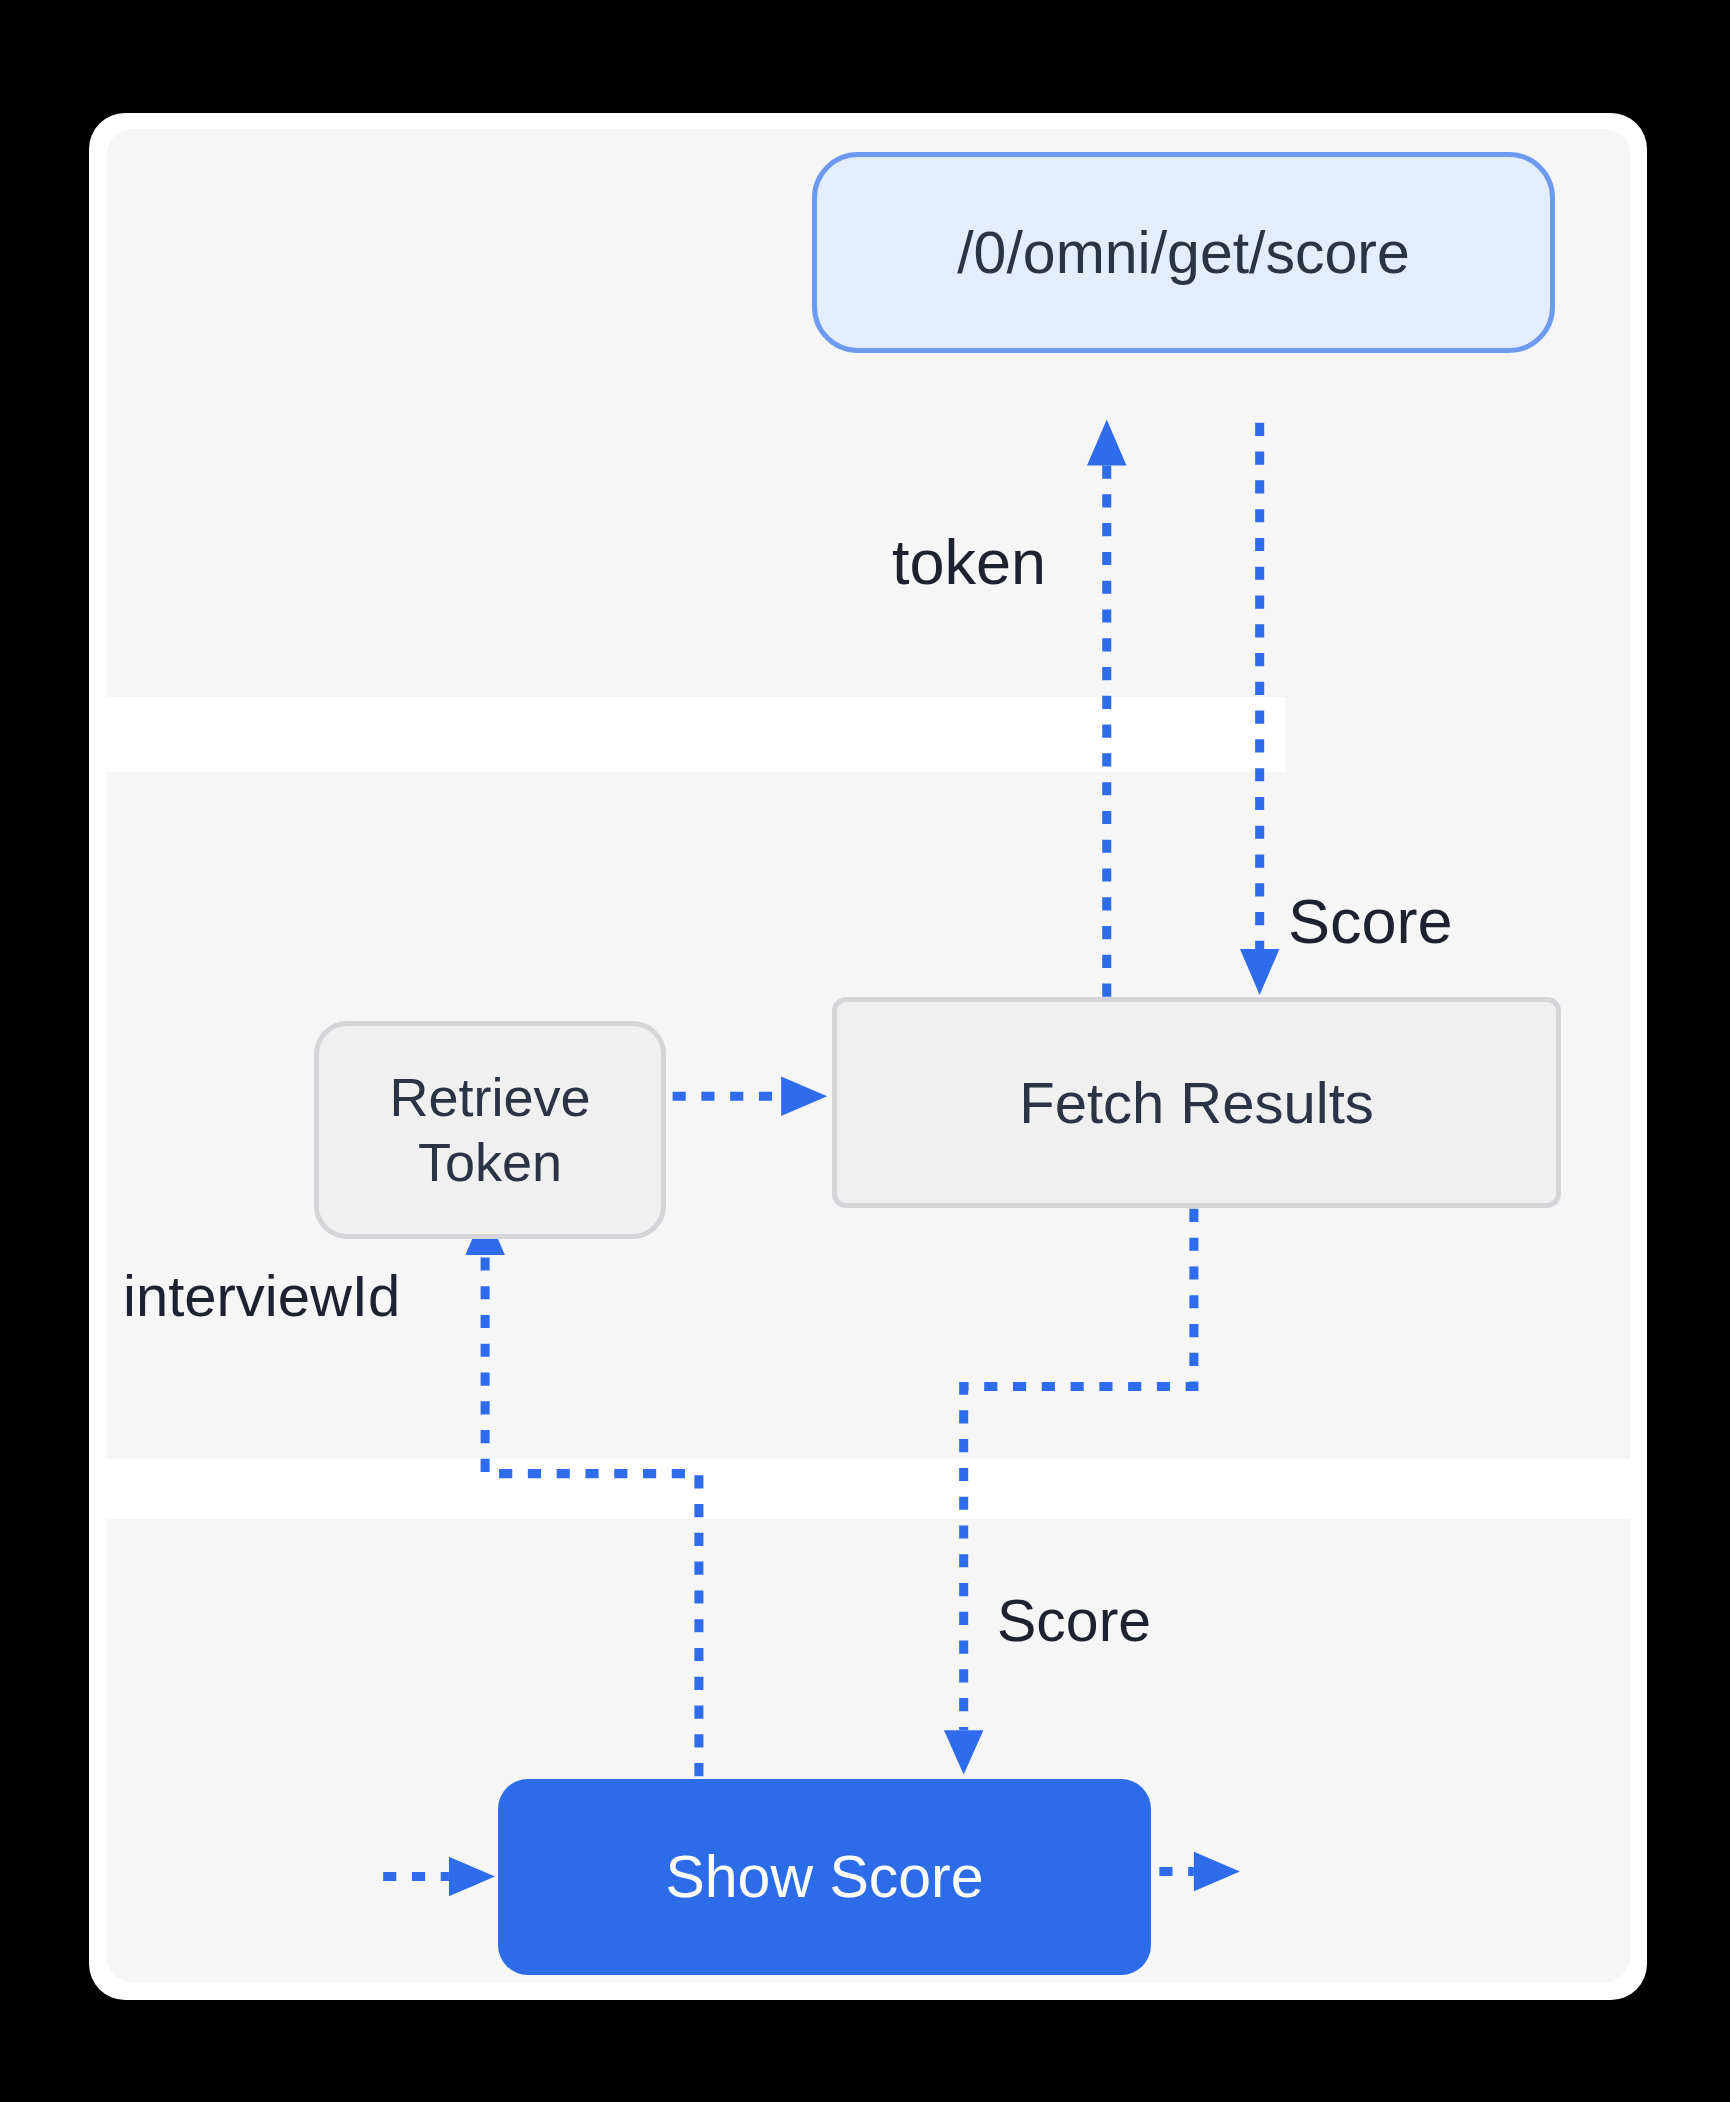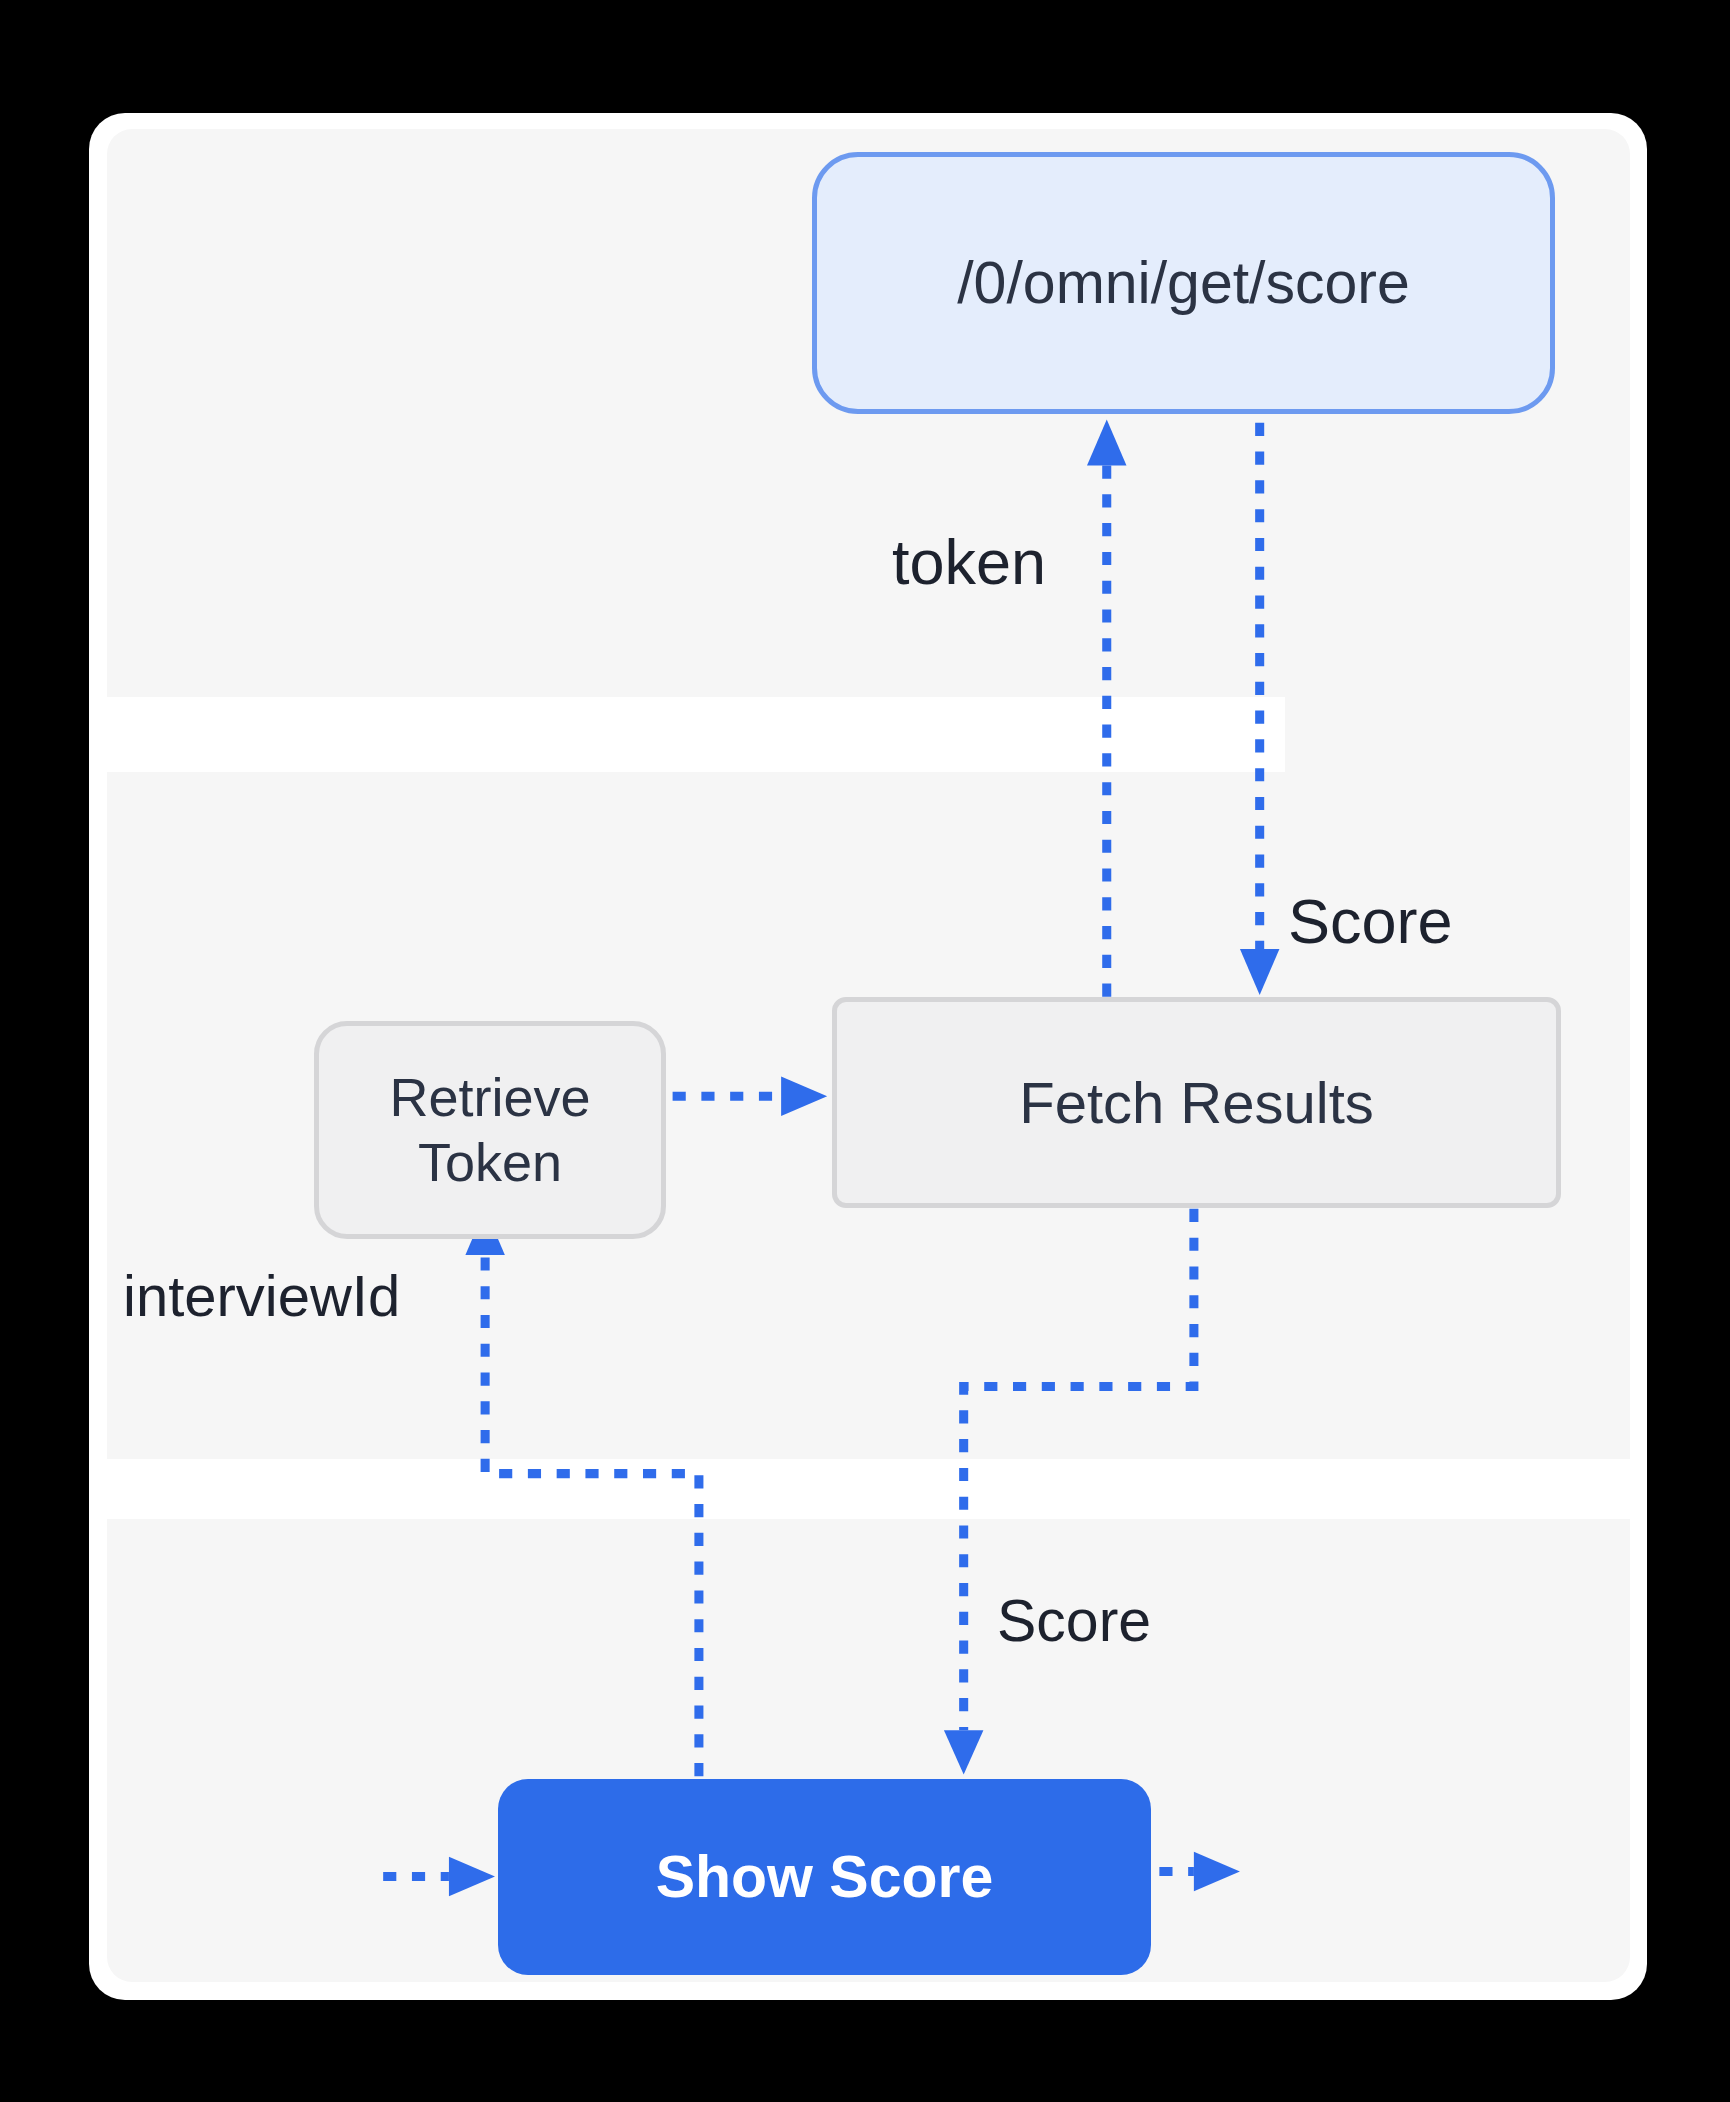--- a/index.html
+++ b/index.html
@@ -22,40 +22,40 @@
   }
   .gap{position:absolute;background:#ffffff;}
   .gap1{left:107px;top:697px;width:1178px;height:75px;}
   .gap2{left:107px;top:1459px;width:1523px;height:60px;}
 
   .node{
     position:absolute;display:flex;align-items:center;justify-content:center;
     box-sizing:border-box;text-align:center;
   }
   .node-endpoint{
-    left:812px;top:152px;width:743px;height:262px;
+    left:812px;top:152px;width:743px;height:201px;
     background:#e4edfc;border:5px solid #6d9af0;border-radius:46px;
     color:#2b3344;font-size:59px;
   }
   .node-process{
     background:#f0f0f1;border:5px solid #d5d5d7;
     color:#2b3344;
   }
   .node-retrieve{
     left:314px;top:984px;width:352px;height:218px;
     border-radius:33px;font-size:54px;line-height:1.2;margin-top:37px;
   }
   .node-fetch{
     left:832px;top:997px;width:729px;height:211px;
     border-radius:14px;font-size:58px;
   }
   .node-action{
     background:#2d6ce9;color:#ffffff;border-radius:30px;font-size:59px;
   }
-  .node-show{left:498px;top:1779px;width:653px;height:196px;font-weight:bold;}
+  .node-show{left:498px;top:1779px;width:653px;height:196px;}
   .node-end{left:1244px;top:1774px;width:368px;height:193px;}
 
   .edge-label{
     position:absolute;color:#1d222e;font-size:63px;white-space:nowrap;
   }
   .lbl-token{left:892px;top:526px;}
   .lbl-score-top{left:1288px;top:885px;}
   .lbl-interviewid{left:123px;top:1262px;font-size:58px;}
   .lbl-score-bottom{left:997px;top:1587px;font-size:59px;}
 

